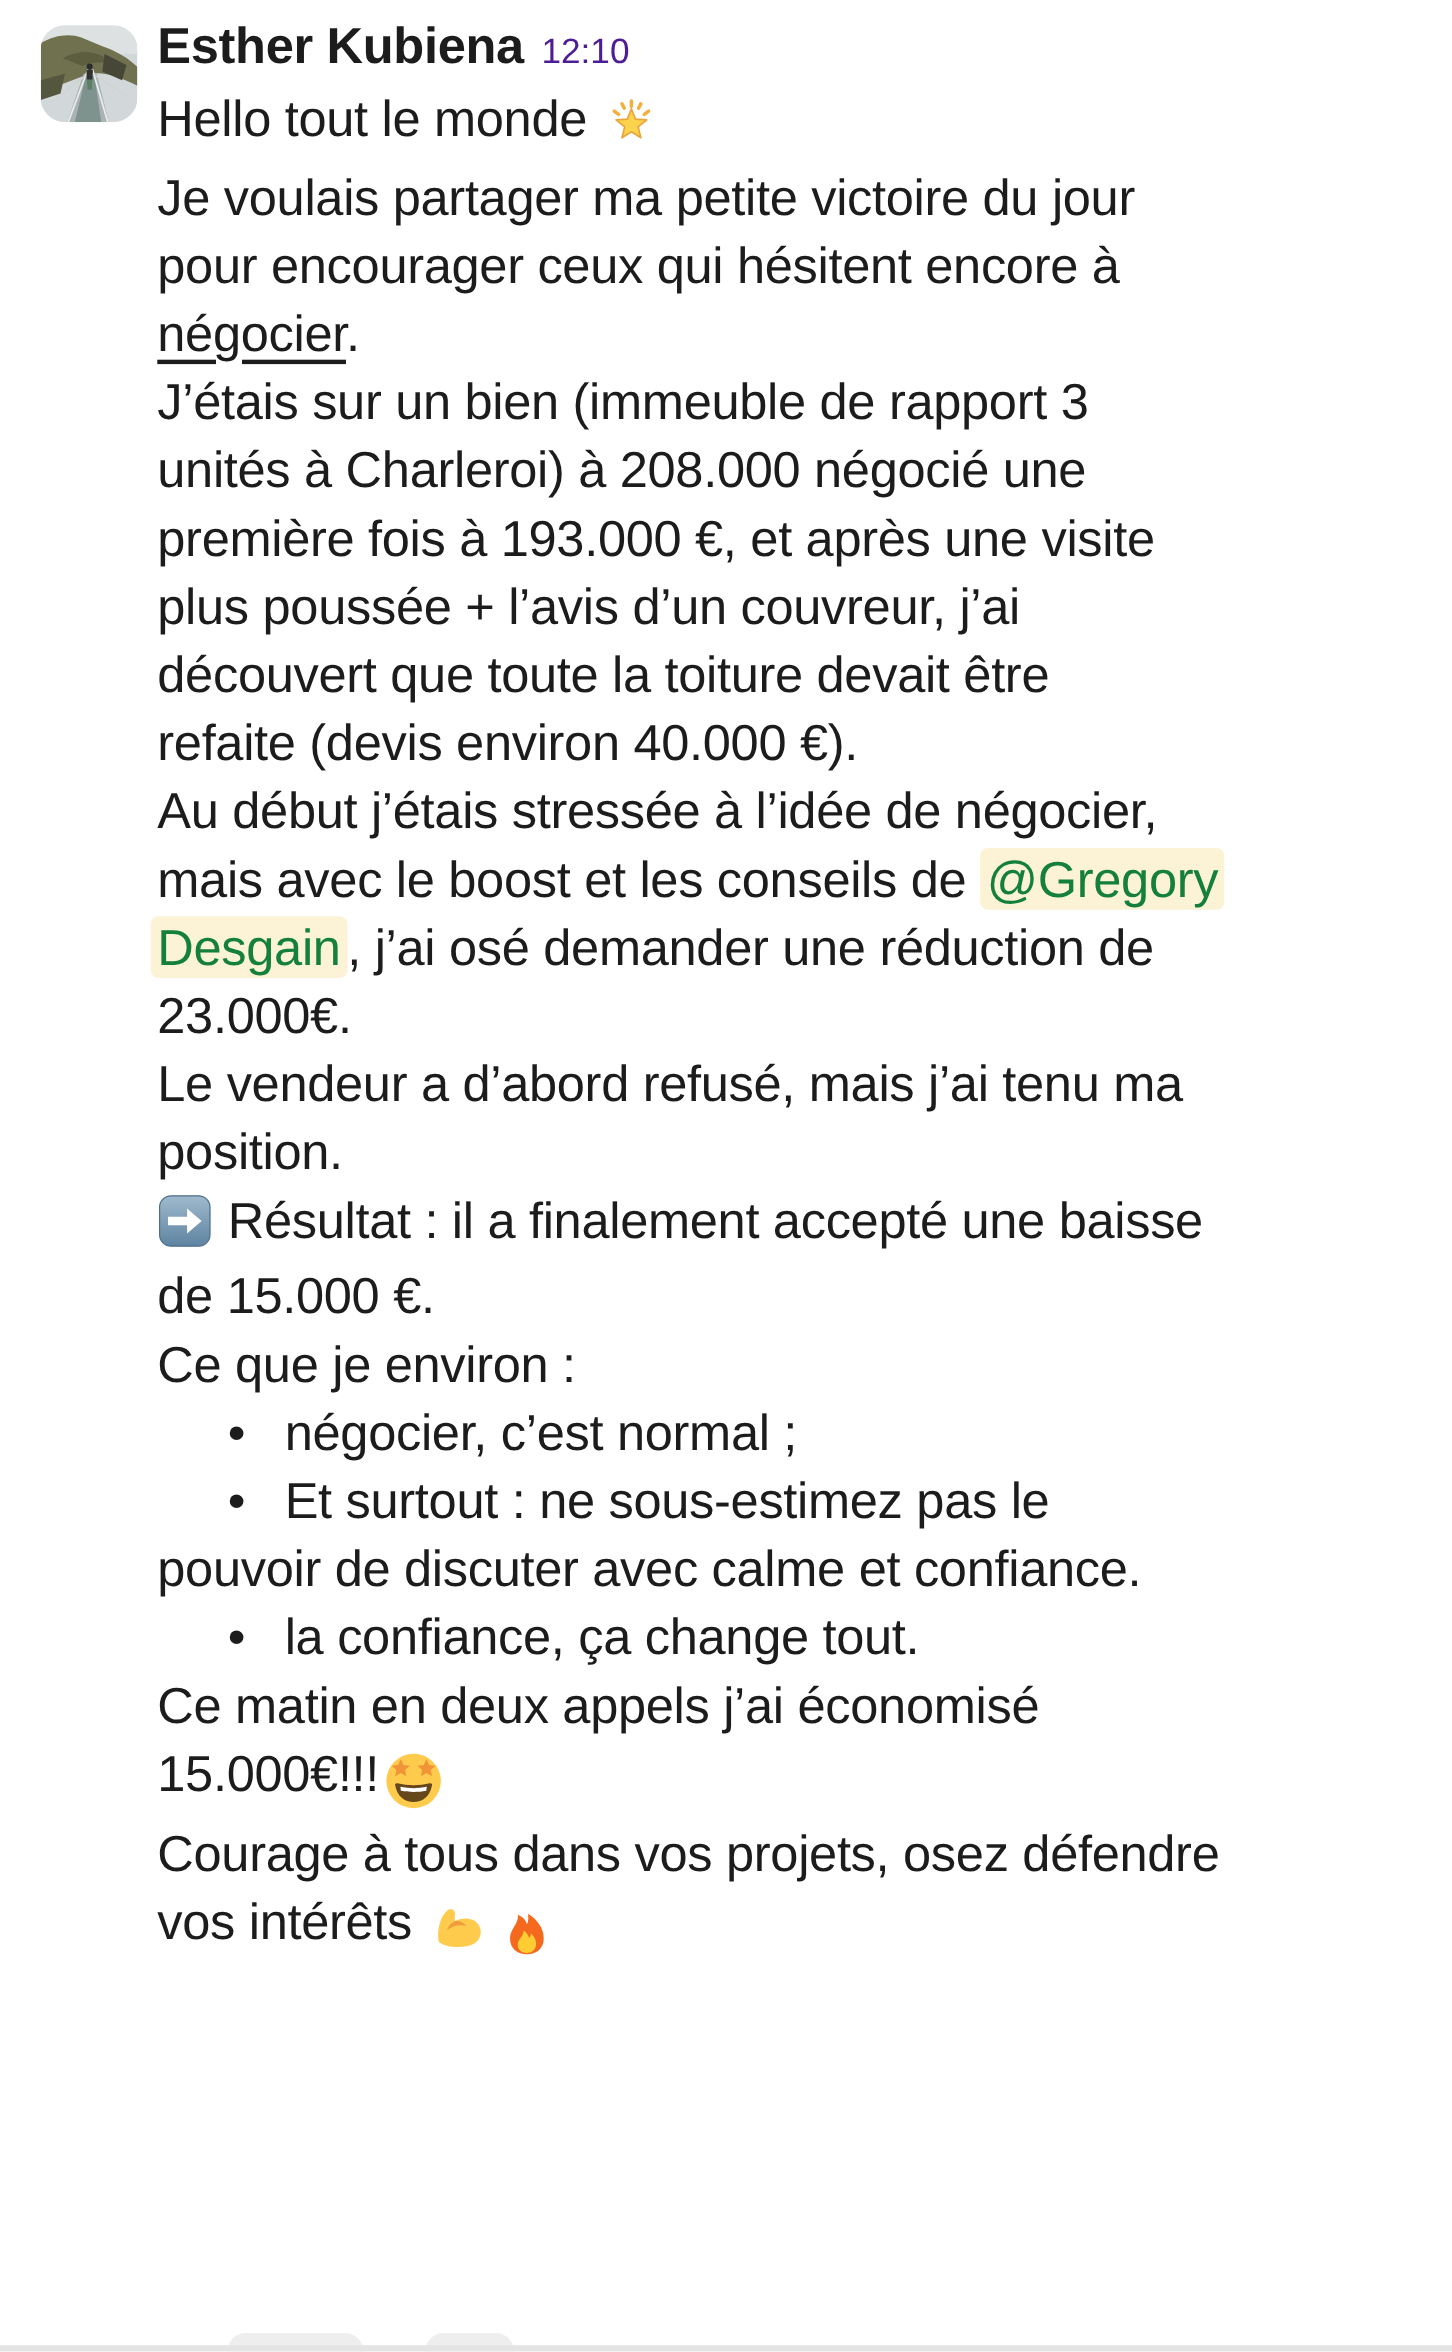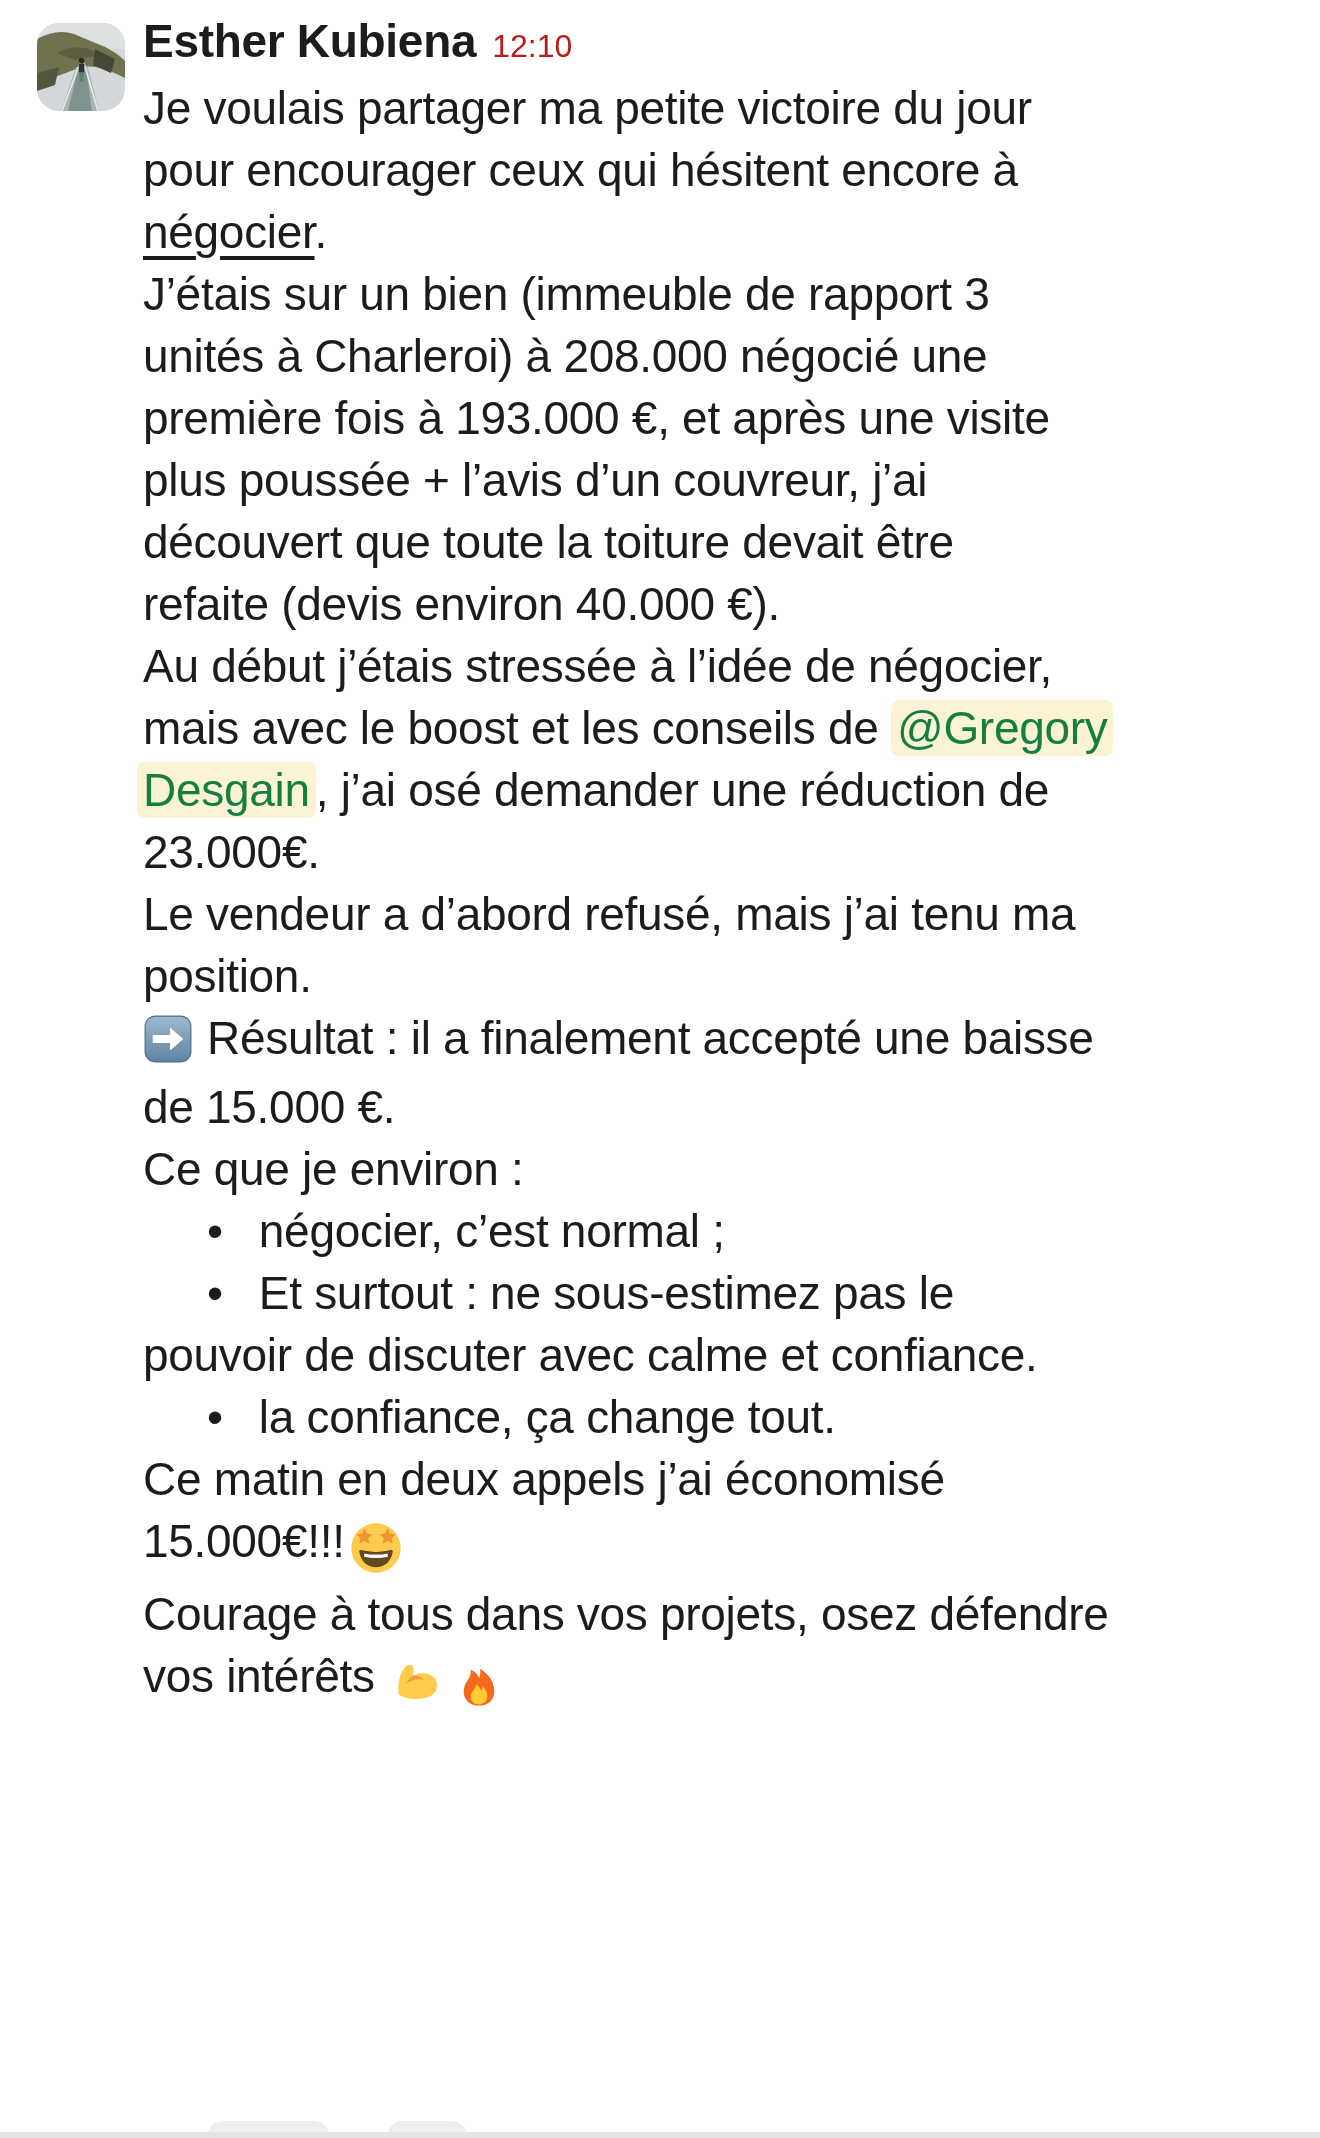--- a/index.html
+++ b/index.html
@@ -5,21 +5,21 @@
   html,body{margin:0;padding:0;background:#ffffff;}
   .screen{position:relative;width:1320px;height:2138px;background:#fff;overflow:hidden;
           font-family:"Liberation Sans","DejaVu Sans",sans-serif;color:#1d1c1d;}
   .avatar{position:absolute;left:37px;top:23px;width:88px;height:88px;border-radius:22px;
           overflow:hidden;cursor:pointer;}
   .avatar svg{display:block;}
   .content{position:absolute;left:143px;top:10px;width:1085px;font-size:46px;line-height:62px;
            letter-spacing:-0.3px;}
   .line{white-space:nowrap;}
   .name{font-weight:bold;}
-  .time{font-size:32px;color:#b91c1c;margin-left:16px;letter-spacing:0;}
+  .time{font-size:32px;color:#4c1d95;margin-left:16px;letter-spacing:0;}
   .para{}
   .u{text-decoration:underline;text-decoration-thickness:3.5px;text-underline-offset:8px;text-align:right;}
   .mention{color:#15803d;background:#fcf3d7;border-radius:7px;padding:2px 6px;cursor:pointer;}
   .mstart{margin-left:-6px;}
   .emoji{display:inline-block;vertical-align:-9px;}
   .emoji svg{display:inline-block;vertical-align:top;}
   .e-greet{margin-left:14px;}
   .e-arrow{margin-right:14px;vertical-align:-7px;}
   .e-excited{margin-left:4px;vertical-align:-11px;}
   .e-biceps{margin-left:16px;vertical-align:-10px;}
@@ -54,20 +54,28 @@
       <path d="M42 49.5 h5 l-0.6 9 h-3.8 z" fill="#5d7f63"></path>
     </svg>
   </div>
 
   <div class="content">
 
     <div class="line">
       <span class="name">Esther Kubiena</span><span class="time">12:10</span>
     </div>
 
+    <div class="line">
+      <span>Hello tout le monde</span><span class="emoji e-greet">
+        <svg width="52" height="52" viewBox="0 0 40 40">
+          <path d="M20 10 l2.9 7.2 7.8 0.5 -6 4.9 1.9 7.6 -6.6 -4.2 -6.6 4.2 1.9 -7.6 -6 -4.9 7.8 -0.5 Z" fill="#FCD34D" stroke="#EAA63C" stroke-width="1.2" stroke-linejoin="round"></path>
+          <path d="M8 11.5 L11 13.8 M20 4.5 L20 8.3 M32 11.5 L29 13.8 M13.4 6.5 L15 9.6 M26.6 6.5 L25 9.6" stroke="#F5AE3C" stroke-width="2.4" stroke-linecap="round"></path>
+        </svg>
+      </span>
+    </div>
 
     <div class="para">
       <div class="line"><span>Je voulais partager ma petite victoire du jour</span></div>
       <div class="line"><span>pour encourager ceux qui hésitent encore à</span></div>
       <div class="line"><span class="u">négocier</span><span>.</span></div>
     </div>
 
     <div class="para">
       <div class="line"><span>J’étais sur un bien (immeuble de rapport 3</span></div>
       <div class="line"><span>unités à Charleroi) à 208.000 négocié une</span></div>

